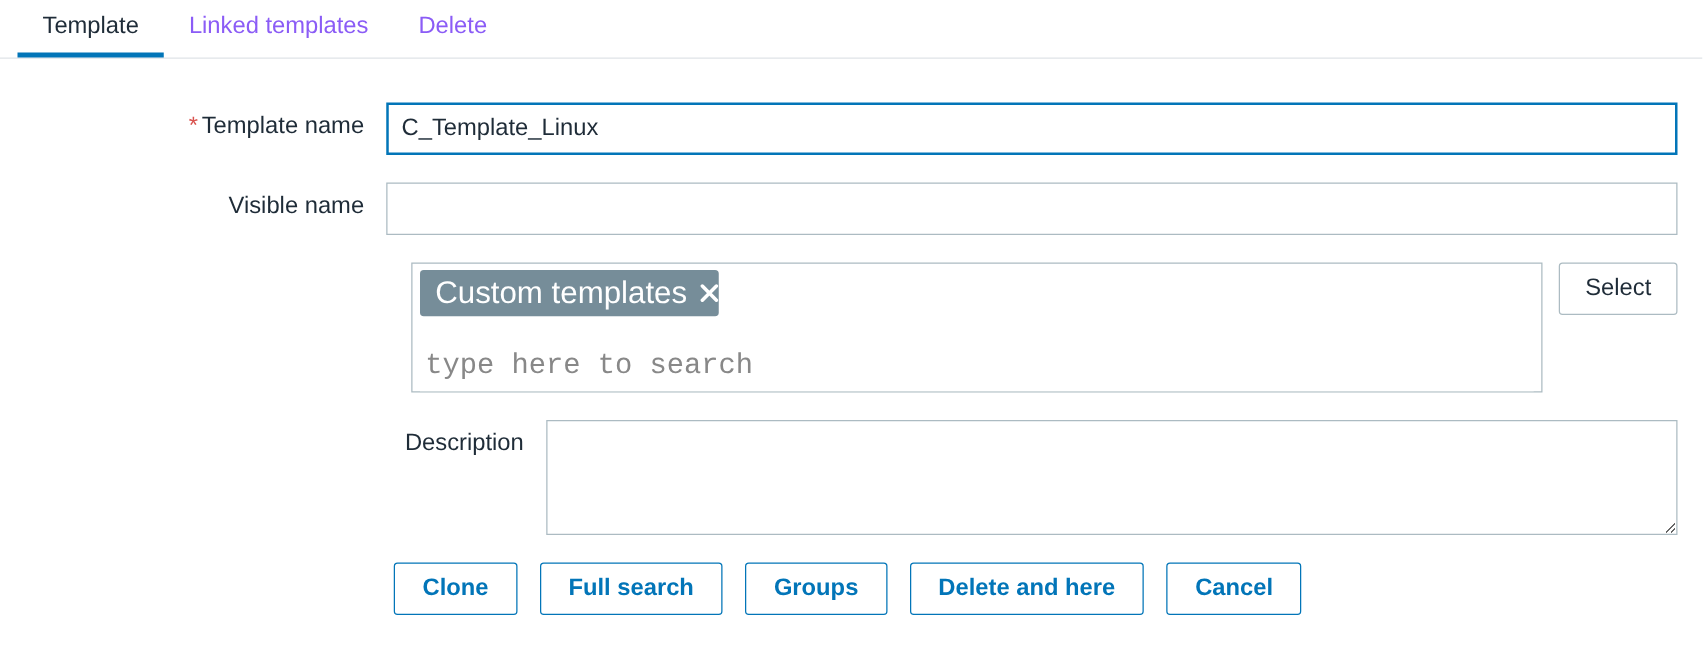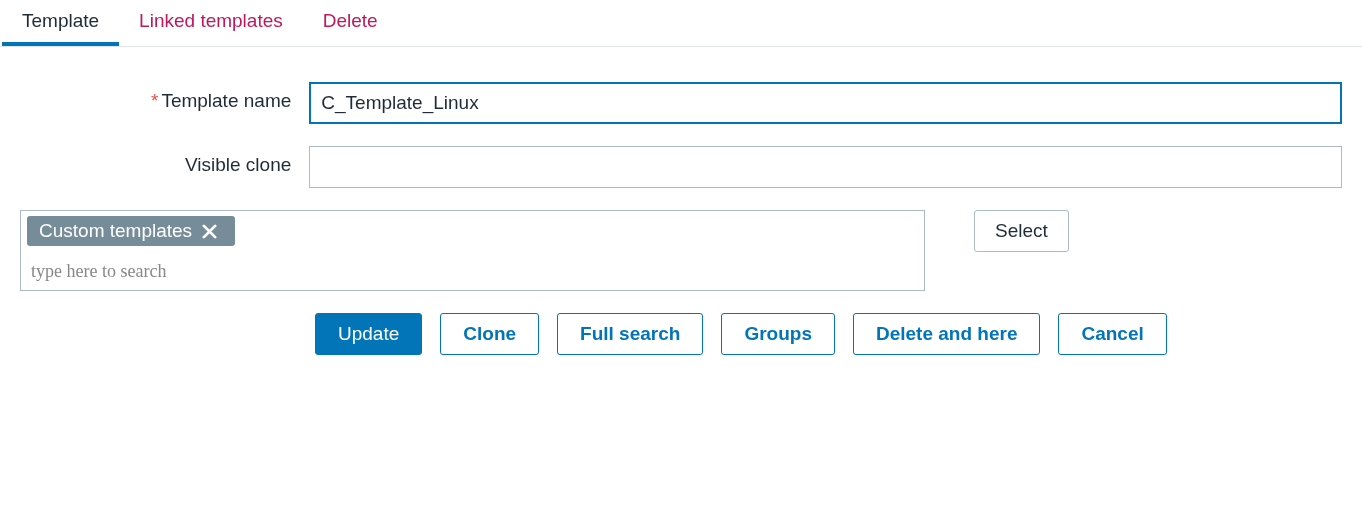--- a/index.html
+++ b/index.html
@@ -10,40 +10,41 @@
     body {
       font-family: Arial, Helvetica, sans-serif;
       font-size: 18px;
       color: #1f2c38;
       background: #fff;
       width: 1362px;
     }
     .tabs {
       display: flex;
       border-bottom: 1px solid #dfe4e7;
-      padding-left: 2px;
+      padding-left: 14px;
     }
     .tab {
       padding: 10px 20px 10px 20px;
-      color: #be185d;
+      color: #8b5cf6;
       cursor: pointer;
       font-size: 19px;
       border-bottom: 4px solid transparent;
     }
     .tab.active {
       color: #1f2c38;
       border-bottom: 4px solid #0275b8;
     }
     .form {
       padding: 35px 20px 20px 20px;
     }
     .form-row {
       display: flex;
       align-items: flex-start;
       margin-bottom: 22px;
+      justify-content: flex-end;
     }
     .form-label {
       width: 295px;
       text-align: right;
       padding-right: 18px;
       padding-top: 8px;
       font-size: 19px;
       color: #1f2c38;
     }
     .required {
@@ -71,59 +72,58 @@
       width: 905px;
       border: 1px solid #acbbc2;
       padding: 5px 6px 0px 6px;
       background: #fff;
     }
     .tag {
       display: inline-flex;
       align-items: center;
       background: #768d99;
       color: #fff;
-      padding: 4px 18px 4px 12px;
+      padding: 4px 0 4px 12px;
       border-radius: 3px;
-      margin-bottom: 9px;
-      font-size: 19px;
+      margin-bottom: 20px;
+      font-size: 25px;
     }
     .tag-close {
       margin-left: 10px;
       cursor: pointer;
       display: inline-flex;
       align-items: center;
     }
     .tag-close svg {
       width: 15px;
       height: 15px;
       fill: #fff;
     }
     .groups-search {
       border: none;
       outline: none;
       width: 100%;
-      font-size: 18px;
+      font-size: 23px;
       color: #ec4899;
       padding: 6px 4px 8px 4px;
-      font-family: Liberation Serif, serif;
+      font-family: Liberation Mono, monospace;
     }
     .groups-search::placeholder {
       color: #888;
     }
     .select-btn {
       height: 42px;
       padding: 0 20px;
       background: #fff;
       border: 1px solid #acbbc2;
       border-radius: 3px;
       color: #1f2c38;
       font-size: 19px;
       cursor: pointer;
       font-family: inherit;
-      margin-left: 36px;
     }
     .textarea {
       width: 905px;
       height: 92px;
       border: 1px solid #acbbc2;
       padding: 8px 10px;
       font-size: 19px;
       font-family: inherit;
       resize: both;
     }
@@ -165,21 +165,21 @@
 
   <div class="form-row">
     <div class="form-label">
       <span class="required">*</span><span>Template name</span>
     </div>
     <input type="text" class="form-input focused" value="C_Template_Linux" style="">
   </div>
 
   <div class="form-row">
     <div class="form-label">
-      <span>Visible clone</span>
+      <span>Visible name</span>
     </div>
     <input type="text" class="form-input" value="" style="">
   </div>
 
   <div class="form-row">
     <div class="groups-container">
       <div class="groups-box">
         <span class="tag">
           <span>Custom templates</span>
           <span class="tag-close">
@@ -187,23 +187,28 @@
                 <path d="M2 2 L14 14 M14 2 L2 14" stroke="#fff" stroke-width="3" stroke-linecap="round"></path>
               </svg>
           </span>
         </span>
         <input type="text" class="groups-search" placeholder="type here to search" style="">
       </div>
       <button class="select-btn">Select</button>
     </div>
   </div>
 
+  <div class="form-row">
+    <div class="form-label">
+      <span>Description</span>
+    </div>
+    <textarea class="textarea" style=""></textarea>
+  </div>
 
   <div class="actions">
-    <button class="btn btn-primary">Update</button>
     <button class="btn btn-secondary">Clone</button>
     <button class="btn btn-secondary">Full search</button>
     <button class="btn btn-secondary">Groups</button>
     <button class="btn btn-secondary">Delete and here</button>
     <button class="btn btn-secondary">Cancel</button>
   </div>
 
 </div>
 
 </body></html>

